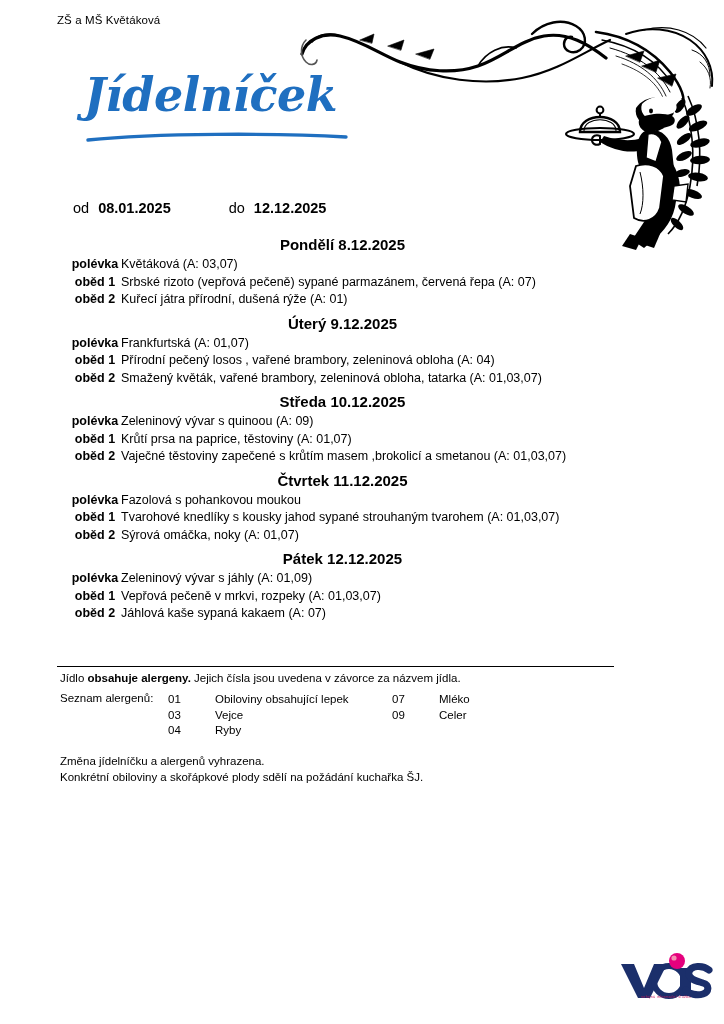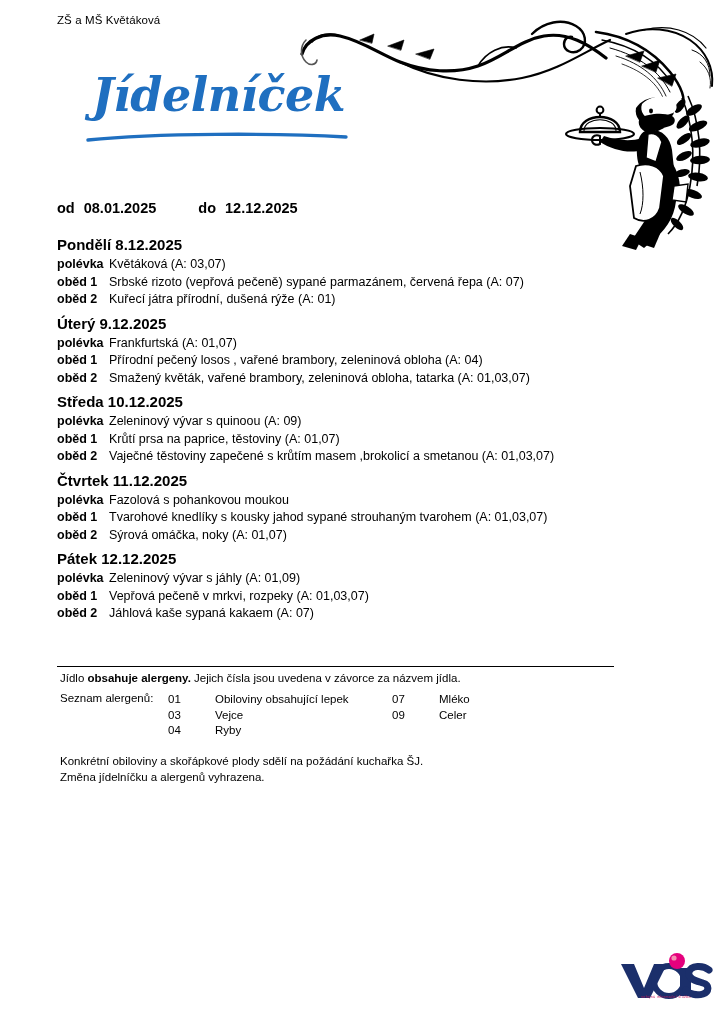--- a/index.html
+++ b/index.html
@@ -62,63 +62,64 @@
   }
   .title-text {
     font-family: "DejaVu Serif", serif;
     font-style: italic;
     font-weight: 700;
     font-size: 46px;
     color: #1f6fc0;
     letter-spacing: -0.5px;
     line-height: 1;
     white-space: nowrap;
-    margin-left: 8px;
   }
   .title-underline {
     position: absolute;
     left: 2px;
     top: 60px;
     width: 262px;
     height: 10px;
   }
 
   
   .range {
     position: absolute;
     left: 57px;
     top: 200px;
     font-size: 14.5px;
     font-weight: 700;
     white-space: nowrap;
   }
-  .range .lbl { font-weight: 700; }
+  .range .lbl { font-weight: 400; margin-left: 16px; }
   .range .gapA { display: inline-block; width: 9px; }
   .range .gapB { display: inline-block; width: 42px; }
 
   
   .menu {
     position: absolute;
     left: 0;
     top: 236px;
     width: 628px;
+    text-align: center;
   }
   .day { margin-bottom: 6px; }
   .day-title {
     font-size: 15px;
     font-weight: 700;
     padding-left: 57px;
     margin-bottom: 3px;
     white-space: nowrap;
   }
   .row {
     display: flex;
     align-items: baseline;
     line-height: 17.5px;
     white-space: nowrap;
+    padding-left: 12px;
   }
   .row .label {
     width: 109px;
     padding-left: 57px;
     box-sizing: border-box;
     font-size: 12.5px;
     font-weight: 700;
   }
   .row .desc {
     font-size: 12.5px;
@@ -416,22 +417,22 @@
         <span class="name">Mléko</span>
       </div>
       <div class="legend-row">
         <span class="code">09</span>
         <span class="name">Celer</span>
       </div>
     </div>
   </div>
 
   <div class="notes">
+    <div>Změna jídelníčku a alergenů vyhrazena.</div>
     <div>Konkrétní obiloviny a skořápkové plody sdělí na požádání kuchařka ŠJ.</div>
-    <div>Změna jídelníčku a alergenů vyhrazena.</div>
   </div>
 
   <svg class="vis" viewBox="0 0 96 48">
     <g fill="#1b2f6b" font-family="'Liberation Sans', sans-serif" font-weight="700">
       <path d="M4 12 L17 12 L27 36 L37 12 L50 12 L33 46 L21 46 Z"></path>
       <circle cx="52" cy="29" r="15" fill="none" stroke="#1b2f6b" stroke-width="6"></circle>
       <path d="M63 16 L74 16 L74 44 L63 44 Z"></path>
       <path d="M92 18 C86 13 74 13 72 20 C70 27 80 29 86 31 C93 33 92 40 86 42 C80 44 72 42 69 38" fill="none" stroke="#1b2f6b" stroke-width="7" stroke-linecap="round"></path>
     </g>
     <circle cx="60" cy="9" r="8" fill="#e5007d"></circle>

